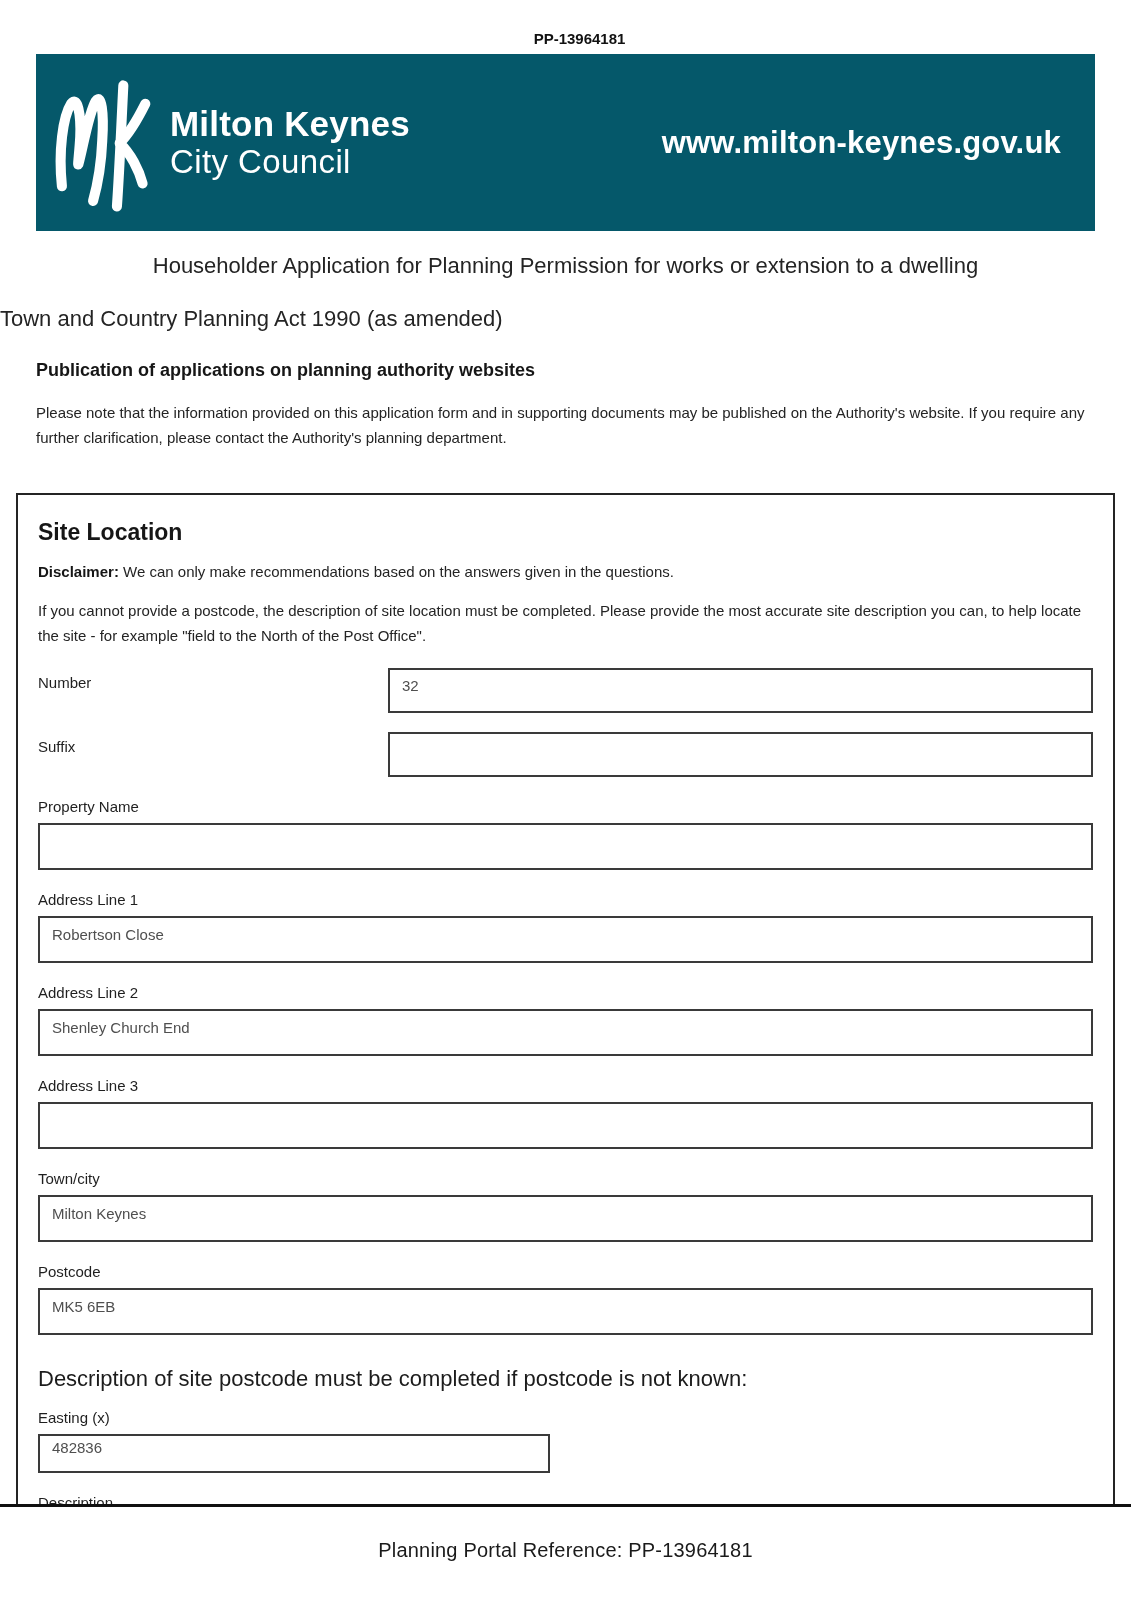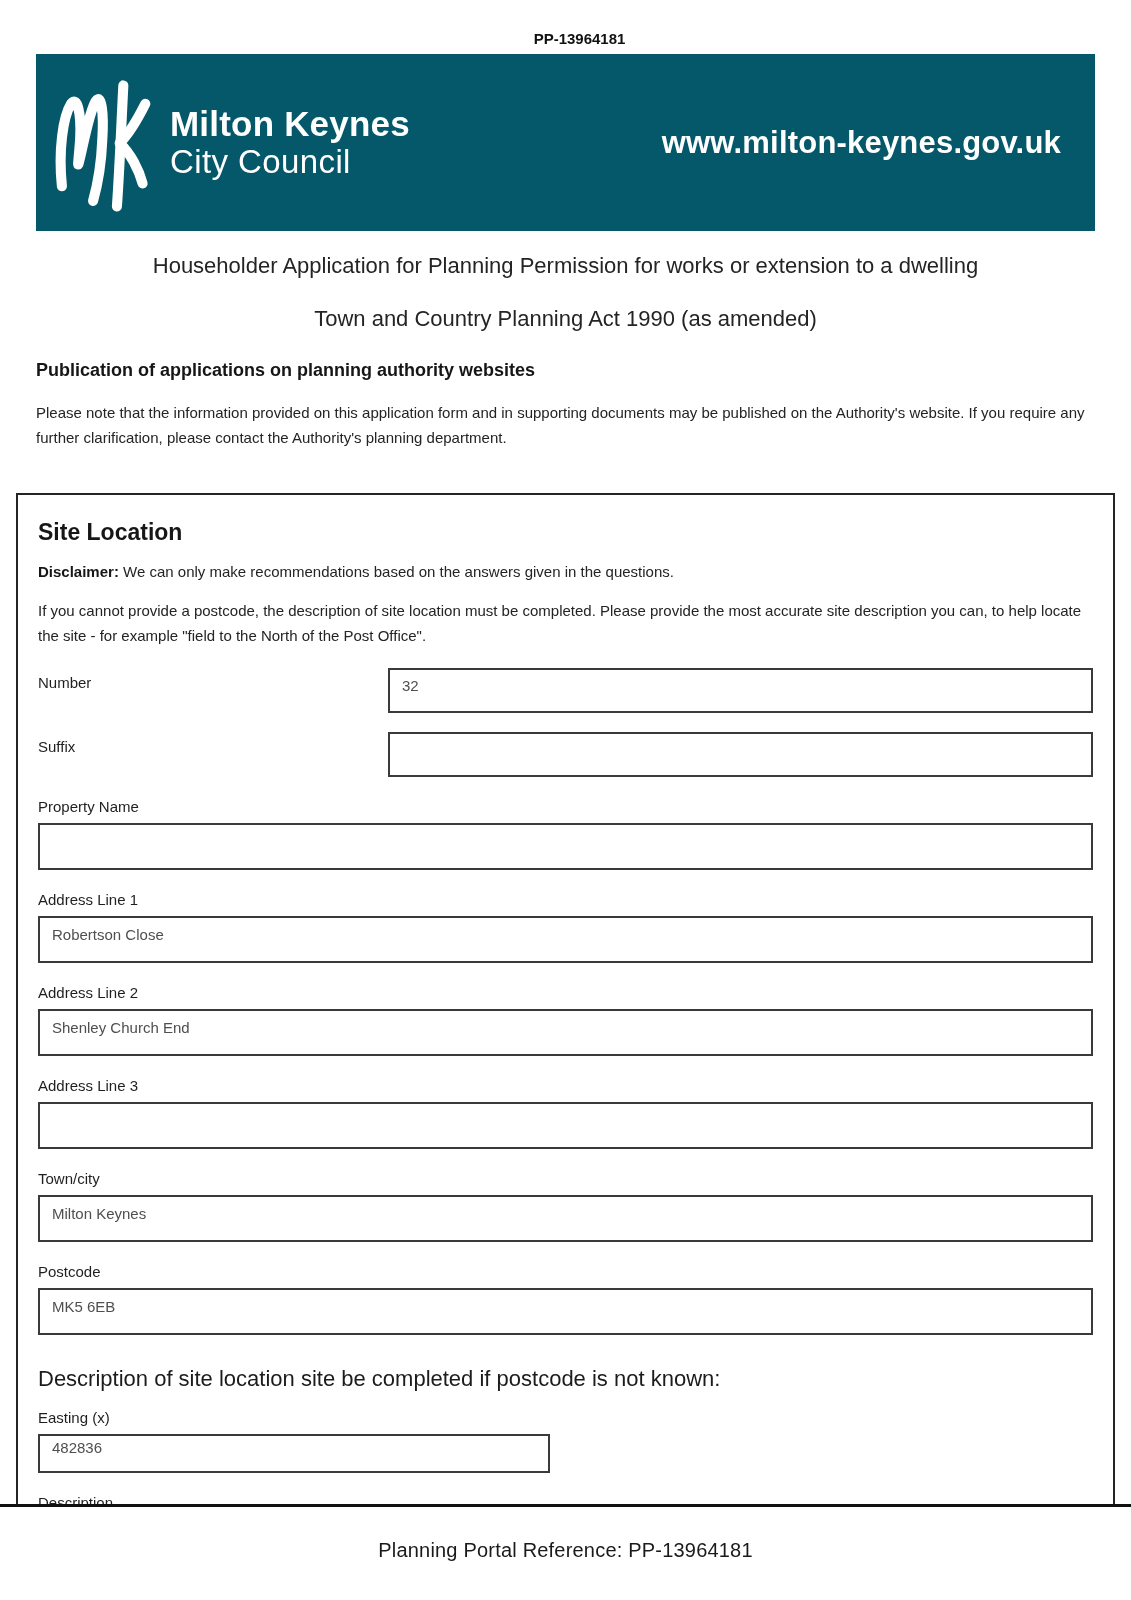--- a/index.html
+++ b/index.html
@@ -38,21 +38,21 @@
   .logo-text .l2 { font-size: 33px; font-weight: 400; line-height: 1.1; letter-spacing: 0.4px; }
   .website { color: #ffffff; font-size: 31px; font-weight: bold; letter-spacing: 0.2px; }
   .main-title {
     margin-top: 22px;
     text-align: center;
     font-size: 22px;
     color: #242424;
   }
   .sub-title {
     margin-top: 27px;
-    text-align: center;
+    text-align: left;
     font-size: 22px;
     color: #242424;
   }
   .pub-heading {
     margin: 28px 36px 0 36px;
     font-size: 18px;
     font-weight: bold;
     color: #161616;
   }
   .pub-body {
@@ -168,21 +168,21 @@
 
     <div class="lbl-stack">Address Line 3</div>
     <input class="box full" type="text" value="" style="">
 
     <div class="lbl-stack">Town/city</div>
     <input class="box full" type="text" value="Milton Keynes" style="">
 
     <div class="lbl-stack">Postcode</div>
     <input class="box full" type="text" value="MK5 6EB" style="">
 
-    <div class="desc-heading">Description of site location site be completed if postcode is not known:</div>
+    <div class="desc-heading">Description of site postcode must be completed if postcode is not known:</div>
 
     <div class="coords">
       <div>
         <div class="lbl-stack">Easting (x)</div>
         <input class="box" type="text" value="482836" style="">
       </div>
     </div>
 
     <div class="lbl-stack">Description</div>
 

